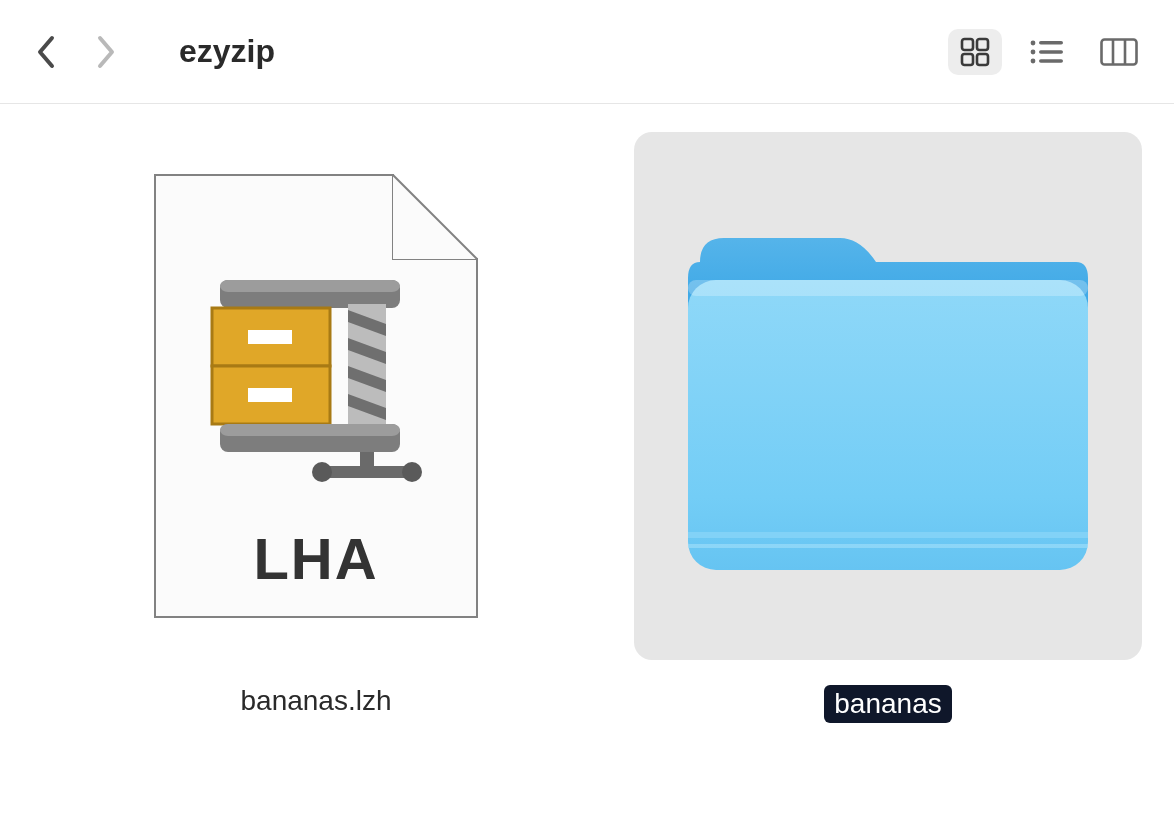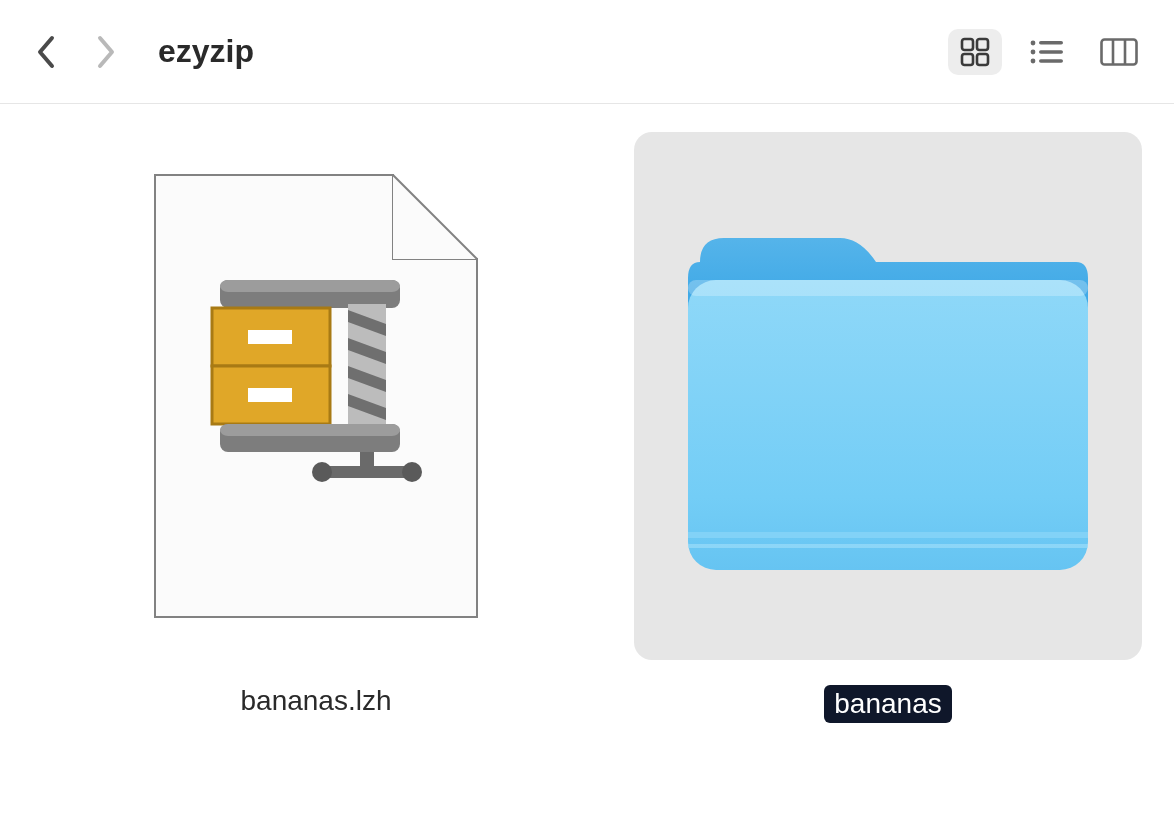--- a/index.html
+++ b/index.html
@@ -9,20 +9,21 @@
       width: 1174px;
       height: 822px;
       overflow: hidden;
     }
     .toolbar {
       display: flex;
       align-items: center;
       height: 104px;
       padding: 0 28px;
       border-bottom: 1px solid #e6e6e6;
+      gap: 21px;
     }
     .nav-group {
       display: flex;
       align-items: center;
       gap: 24px;
     }
     .nav-btn {
       width: 36px; height: 36px;
       display: flex; align-items: center; justify-content: center;
       color: #4a4a4a;
@@ -196,20 +197,21 @@
           </g>
 
           <rect x="10" y="144" width="180" height="28" rx="8" fill="#7d7d7d"></rect>
           <rect x="10" y="144" width="180" height="12" rx="8" fill="#9c9c9c"></rect>
 
           <rect x="150" y="172" width="14" height="22" fill="#6a6a6a"></rect>
           <rect x="112" y="186" width="90" height="12" rx="4" fill="#6a6a6a"></rect>
           <circle cx="112" cy="192" r="10" fill="#5a5a5a"></circle>
           <circle cx="202" cy="192" r="10" fill="#5a5a5a"></circle>
         </svg>
+        <div class="lha-label">LHA</div>
       </div>
     </div>
     <div class="label">bananas.lzh</div>
   </div>
 
   <div class="item">
     <div class="thumb-wrap selected">
       <div class="folder-icon">
         <svg width="420" height="360" viewBox="0 0 420 360">
           <defs>

